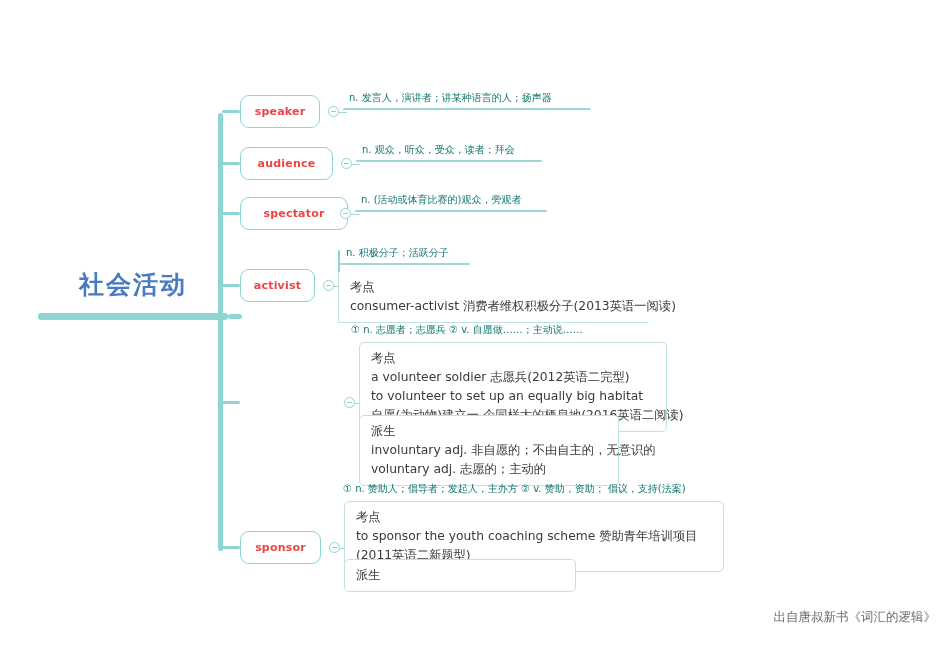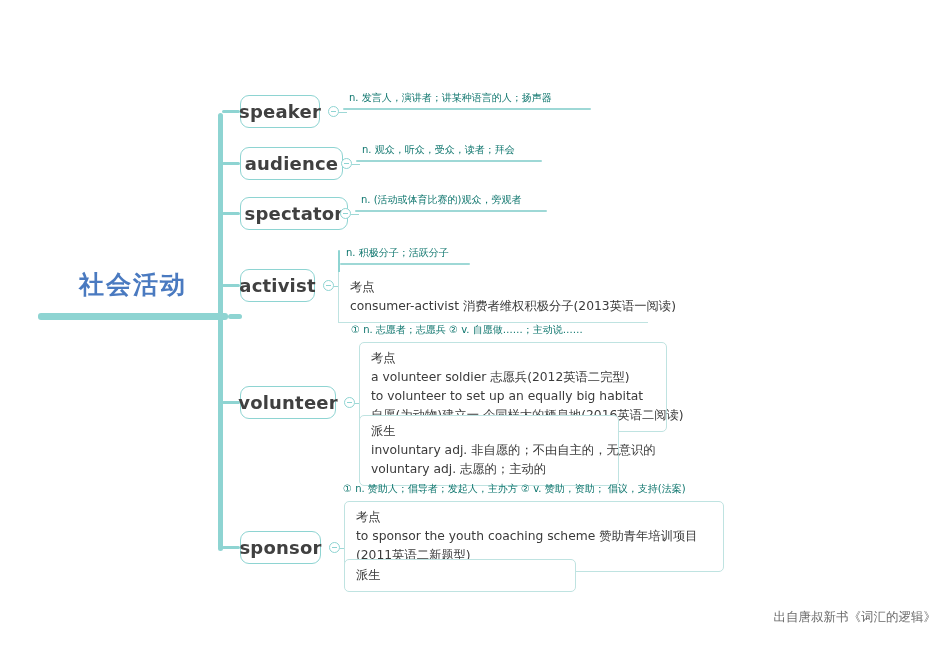--- a/index.html
+++ b/index.html
@@ -33,21 +33,21 @@
     position:absolute;
     background:#ffffff;
     border:1.6px solid #8ed4d2;
     border-radius:9px;
     box-sizing:border-box;
     display:flex;align-items:center;justify-content:center;
     padding:0 12px;
     height:33px;
   }
   .node-label{
-    font-size:18px;font-weight:bold;color:#404040;
+    font-size:11px;font-weight:bold;color:#ef4444;
     font-family:"DejaVu Sans","Liberation Sans",sans-serif;
     white-space:nowrap;letter-spacing:0.2px;
   }
 
   
   .toggle{
     position:absolute;width:11px;height:11px;border-radius:50%;
     border:1.2px solid #8ed4d2;background:#fff;
     box-sizing:border-box;
   }
@@ -126,21 +126,21 @@
     <span class="node-label">speaker</span>
   </div>
   <div class="toggle" style="left:328px;top:106px;"></div>
   <div class="stub" style="left:339px;top:111.5px;width:8px;"></div>
   <div class="def" style="left:343px;top:90px;width:248px;">
     <div class="def-text">n. 发言人，演讲者；讲某种语言的人；扬声器</div>
     <div class="def-rule"></div>
   </div>
 
   <div class="spine" style="left:222px;top:162px;width:18px;height:3px;"></div>
-  <div class="node" style="left:240px;top:147px;width:103px;">
+  <div class="node" style="left:240px;top:147px;width:93px;">
     <span class="node-label">audience</span>
   </div>
   <div class="toggle" style="left:341px;top:158px;"></div>
   <div class="stub" style="left:352px;top:163.5px;width:8px;"></div>
   <div class="def" style="left:356px;top:142px;width:186px;">
     <div class="def-text">n. 观众，听众，受众，读者；拜会</div>
     <div class="def-rule"></div>
   </div>
 
   <div class="spine" style="left:222px;top:212px;width:18px;height:3px;"></div>
@@ -167,23 +167,20 @@
     <div class="def-text">n. 积极分子；活跃分子</div>
     <div class="def-rule"></div>
   </div>
 
   <div class="detail plain" style="left:338px;top:272px;width:310px;">
     <div class="detail-line">考点</div>
     <div class="detail-line">consumer-activist 消费者维权积极分子(2013英语一阅读)</div>
   </div>
 
   <div class="spine" style="left:222px;top:401px;width:18px;height:3px;"></div>
-  <div class="node" style="left:240px;top:386px;width:96px;">
-    <span class="node-label">volunteer</span>
-  </div>
   <div class="toggle" style="left:344px;top:397px;"></div>
   <div class="stub" style="left:355px;top:402.5px;width:6px;"></div>
 
   <div class="def" style="left:345px;top:322px;width:280px;">
     <div class="def-text">① n. 志愿者；志愿兵 ② v. 自愿做……；主动说……</div>
   </div>
 
   <div class="detail" style="left:359px;top:342px;width:308px;">
     <div class="detail-line">考点</div>
     <div class="detail-line">a volunteer soldier 志愿兵(2012英语二完型)</div>

